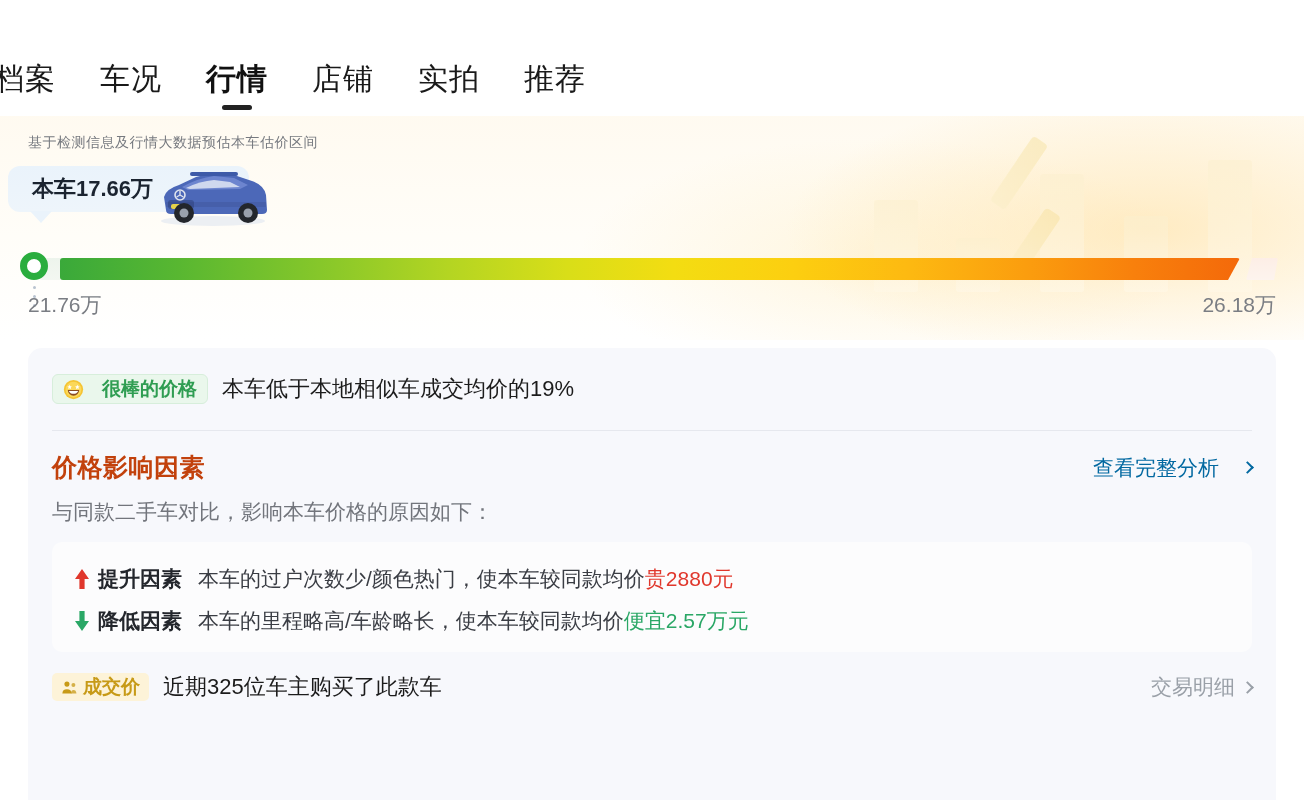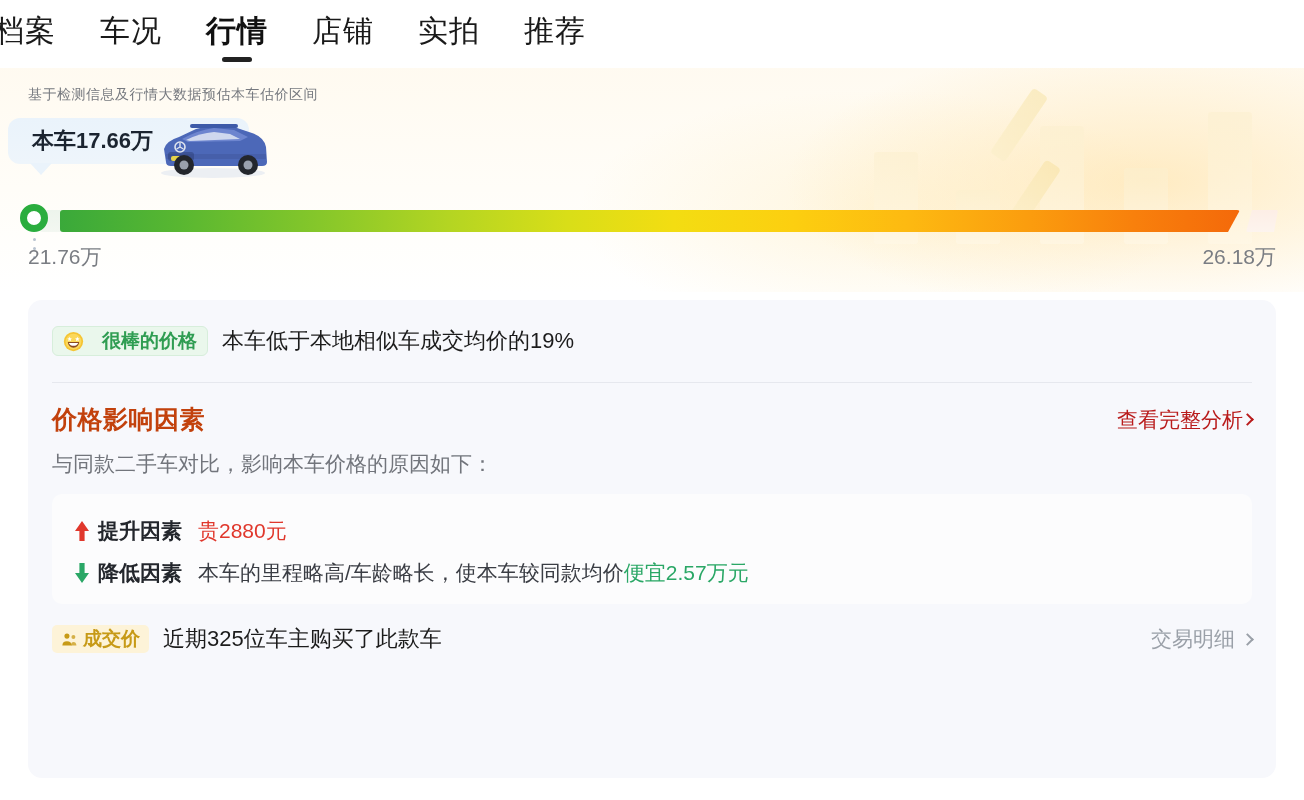--- a/index.html
+++ b/index.html
@@ -2,21 +2,21 @@
 <html><head>
 <meta charset="utf-8">
 <style>
   * { box-sizing: border-box; margin: 0; padding: 0; }
   html, body {
     width: 1304px; height: 800px;
     background: #ffffff;
     font-family: "Liberation Sans", "DejaVu Sans", sans-serif;
     overflow: hidden;
   }
-  #root { position: relative; width: 1304px; height: 660px; }
+  #root { position: relative; width: 1304px; height: 660px; margin-top: 48px; }
 
   
   .nav {
     position: absolute; left: 0; top: 0; width: 1304px; height: 68px;
     display: flex; align-items: center; background: #ffffff; z-index: 6;
   }
   .nav-item {
     position: relative;
     font-size: 30px; color: #1a1a1a; letter-spacing: 1px;
     padding: 0 0 6px 0; margin-right: 44px; white-space: nowrap;
@@ -117,21 +117,21 @@
     height: 30px; padding: 0 10px; flex: none;
   }
   .pill-txt { font-size: 19px; color: #2f9d52; font-weight: bold; white-space: nowrap; }
   .emoji { width: 21px; height: 21px; flex: none; }
   .tag-desc { font-size: 22px; color: #1c1c1c; margin-left: 14px; white-space: nowrap; }
 
   .divider { height: 1px; background: #e6e8ee; margin: 14px 0 0 0; }
 
   .sec-head { display: flex; align-items: center; justify-content: space-between; margin-top: 20px; }
   .sec-title { font-size: 25px; font-weight: bold; color: #c2410c; letter-spacing: .5px; text-align: center; }
-  .sec-link { font-size: 21px; color: #b91c1c; display: flex; align-items: center; gap: 0; cursor: pointer; }
+  .sec-link { font-size: 21px; color: #0369a1; display: flex; align-items: center; gap: 24px; cursor: pointer; }
   .chev { display: inline-block; width: 9px; height: 9px; border-right: 2.4px solid currentColor; border-top: 2.4px solid currentColor; transform: rotate(45deg); }
 
   .sec-sub { font-size: 21px; color: #72757c; margin-top: 14px; }
 
   .factors {
     margin-top: 16px; background: #fcfcfd; border-radius: 10px;
     padding: 16px 22px; height: 110px;
   }
   .frow { display: flex; align-items: center; height: 42px; font-size: 21px; color: #23262c; }
   .arrow { width: 16px; flex: none; margin-right: 8px; }
@@ -249,20 +249,21 @@
     </div>
 
     <div class="sec-sub">与同款二手车对比，影响本车价格的原因如下：</div>
 
     <div class="factors">
       <div class="frow">
         <svg class="arrow" viewBox="0 0 16 22">
           <path d="M8 1 L15 11 L10.6 11 L10.6 21 L5.4 21 L5.4 11 L1 11 Z" fill="#e0372c"></path>
         </svg>
         <span class="flabel">提升因素</span>
+        <span class="ftext">本车的过户次数少/颜色热门，使本车较同款均价</span>
         <span class="up-val">贵2880元</span>
       </div>
       <div class="frow">
         <svg class="arrow" viewBox="0 0 16 22">
           <path d="M8 21 L15 11 L10.6 11 L10.6 1 L5.4 1 L5.4 11 L1 11 Z" fill="#2aa766"></path>
         </svg>
         <span class="flabel">降低因素</span>
         <span class="ftext">本车的里程略高/车龄略长，使本车较同款均价</span>
         <span class="down-val">便宜2.57万元</span>
       </div>

